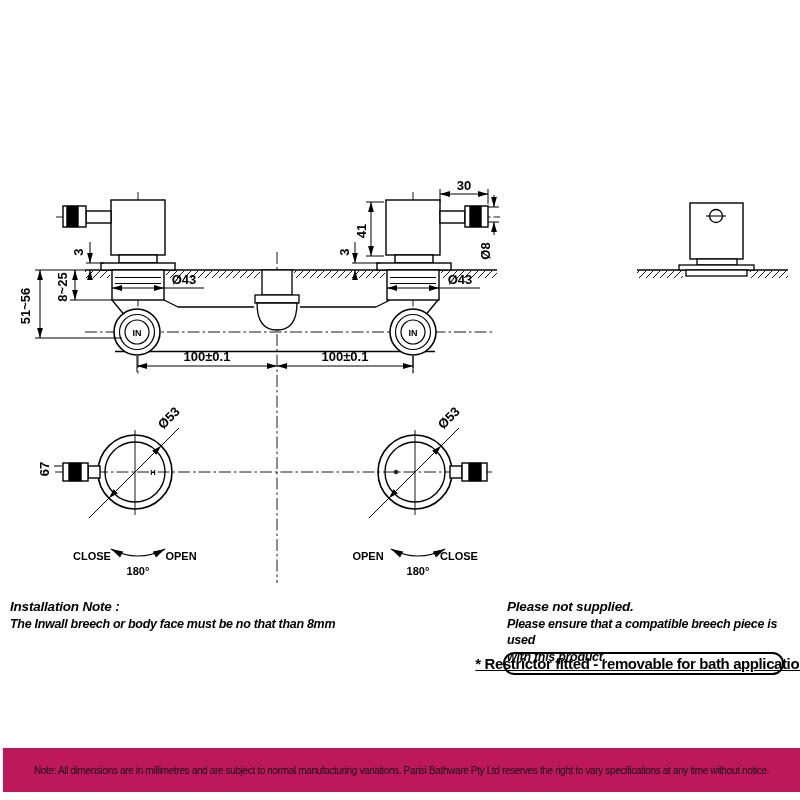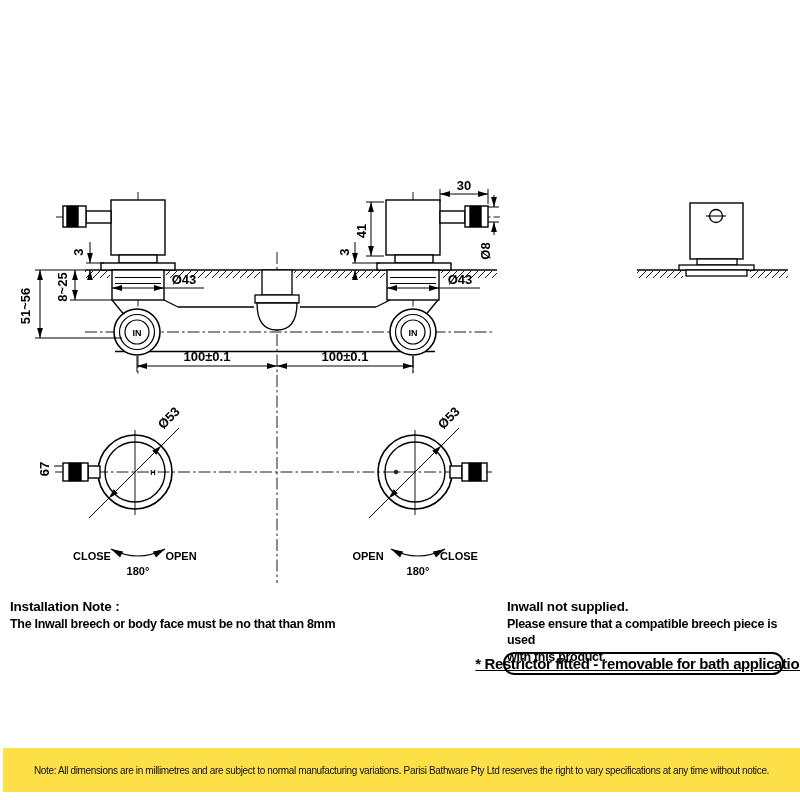--- a/index.html
+++ b/index.html
@@ -3,21 +3,21 @@
 <meta charset="utf-8">
 <style>
   html,body{margin:0;padding:0;background:#fff;}
   #page{position:relative;width:800px;height:800px;background:#ffffff;overflow:hidden;
         font-family:"Liberation Sans",sans-serif;color:#000;}
   svg text{font-family:"Liberation Sans",sans-serif;fill:#000;}
   .dtxt{font-size:13px;font-weight:700;}
   .stxt{font-size:11px;font-weight:700;}
   .itxt{font-size:9px;font-weight:700;}
   .htxt{font-size:7.5px;font-weight:700;}
-  .note-block{position:absolute;font-weight:700;font-size:12.5px;letter-spacing:-0.3px;line-height:16.5px;}
+  .note-block{position:absolute;font-weight:700;font-size:12.5px;letter-spacing:-0.3px;line-height:16.5px;font-style:italic;}
   .note-title{font-size:13.5px;letter-spacing:-0.2px;}
   .restrictor-box{position:absolute;left:503px;top:652px;width:277px;height:19px;
      border:2px solid #000;border-radius:12px;font-weight:700;font-size:15px;
      letter-spacing:-0.4px;display:flex;align-items:center;justify-content:center;white-space:nowrap;text-decoration:underline;}
   .footer-bar{position:absolute;left:3px;top:748px;width:797px;height:44px;
      display:flex;align-items:center;justify-content:center;}
   .footer-text{font-size:10px;letter-spacing:-0.35px;white-space:nowrap;color:#111;}
 </style>
 </head>
 <body>
@@ -215,27 +215,27 @@
   </g>
 </svg>
 
   
   <div class="note-block" style="left:10px;top:599px;width:430px;">
     <div class="note-title">Installation Note :</div>
     <div>The Inwall breech or body face must be no that than 8mm</div>
   </div>
 
   <div class="note-block" style="left:507px;top:599px;width:290px;">
-    <div class="note-title">Inwall not supplied.</div>
+    <div class="note-title">Please not supplied.</div>
     <div>Please ensure that a compatible breech piece is used</div>
     <div>with this product.</div>
   </div>
 
   <div class="restrictor-box">
     <span>* Restrictor fitted - removable for bath application.</span>
   </div>
 
   
-  <div class="footer-bar" id="footerBar" style="background: #fde047;">
+  <div class="footer-bar" id="footerBar" style="background: #be185d;">
     <span class="footer-text">Note: All dimensions are in millimetres and are subject to normal manufacturing variations. Parisi Bathware Pty Ltd reserves the right to vary specifications at any time without notice.</span>
   </div>
 
 </div>
 
 </body></html>

